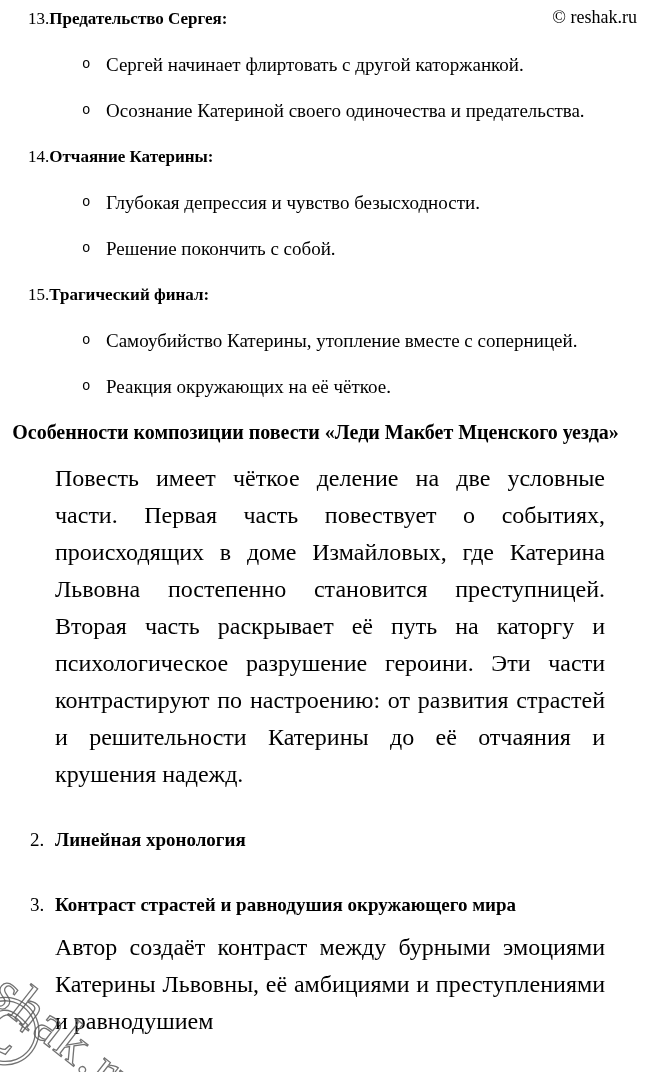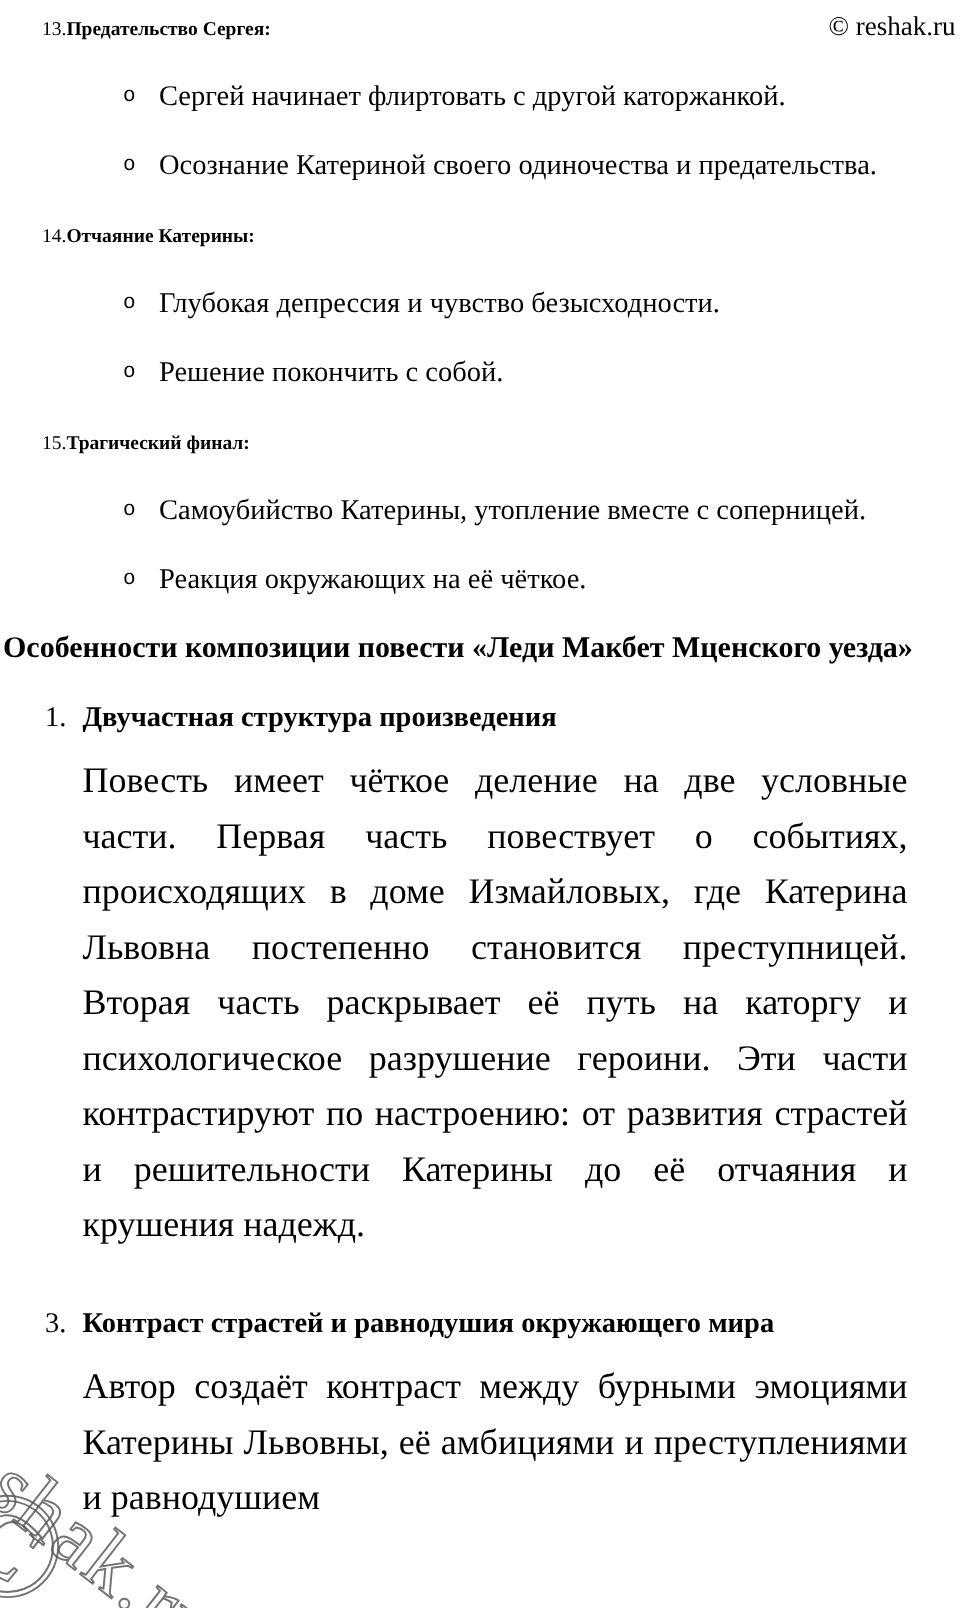--- a/index.html
+++ b/index.html
@@ -18,21 +18,21 @@
     overflow: hidden;
     background: #ffffff;
   }
   .corner-mark {
     position: absolute;
     top: 3px; right: 8px;
     font-size: 18px;
     line-height: 28px;
   }
   .chapter-head {
-    font-size: 13px;
+    font-size: 17px;
     line-height: 37px;
     margin-bottom: 9px;
   }
   .ch-num { font-weight: normal; }
   .ch-title { font-weight: bold; }
   .bullet {
     position: relative;
     padding-left: 78px;
     font-size: 19px;
     line-height: 37px;
@@ -42,20 +42,21 @@
     position: absolute;
     left: 54px; top: 0;
     font-size: 14px;
     line-height: 37px;
     font-family: "Liberation Mono", "DejaVu Sans Mono", monospace;
   }
   .section-heading {
     font-weight: bold;
     font-size: 20px;
     line-height: 37px;
+    text-align: center;
     white-space: nowrap;
     margin: 0 -24px 9px -26px;
   }
   .comp-block + .comp-block { margin-top: 28px; }
   .comp-head {
     font-size: 19px;
     line-height: 37px;
     margin-bottom: 6px;
     padding-left: 2px;
   }
@@ -113,25 +114,25 @@
   <div class="bullet"><span class="marker">o</span><span>Глубокая депрессия и чувство безысходности.</span></div>
   <div class="bullet"><span class="marker">o</span><span>Решение покончить с собой.</span></div>
 
   <div class="chapter-head"><span class="ch-num">15.</span><span class="ch-title">Трагический финал:</span></div>
   <div class="bullet"><span class="marker">o</span><span>Самоубийство Катерины, утопление вместе с соперницей.</span></div>
   <div class="bullet"><span class="marker">o</span><span>Реакция окружающих на её чёткое.</span></div>
 
   <div class="section-heading">Особенности композиции повести «Леди Макбет Мценского уезда»</div>
 
   <div class="comp-block">
-    <div class="comp-head"><span class="comp-num">1.</span><span class="comp-title">Двучастная структура произведения</span></div>
     <p class="para">Повесть имеет чёткое деление на две условные части. Первая часть повествует о событиях, происходящих в доме Измайловых, где Катерина Львовна постепенно становится преступницей. Вторая часть раскрывает её путь на каторгу и психологическое разрушение героини. Эти части контрастируют по настроению: от развития страстей и решительности Катерины до её отчаяния и крушения надежд.</p>
   </div>
 
   <div class="comp-block">
+    <div class="comp-head"><span class="comp-num">2.</span><span class="comp-title">Линейная хронология</span></div>
   </div>
 
   <div class="comp-block">
     <div class="comp-head"><span class="comp-num">3.</span><span class="comp-title">Контраст страстей и равнодушия окружающего мира</span></div>
     <p class="para">Автор создаёт контраст между бурными эмоциями Катерины Львовны, её амбициями и преступлениями и равнодушием</p>
   </div>
 
   <div class="wm-text">reshak.ru</div>
   <div class="wm-copy">©</div>
 

